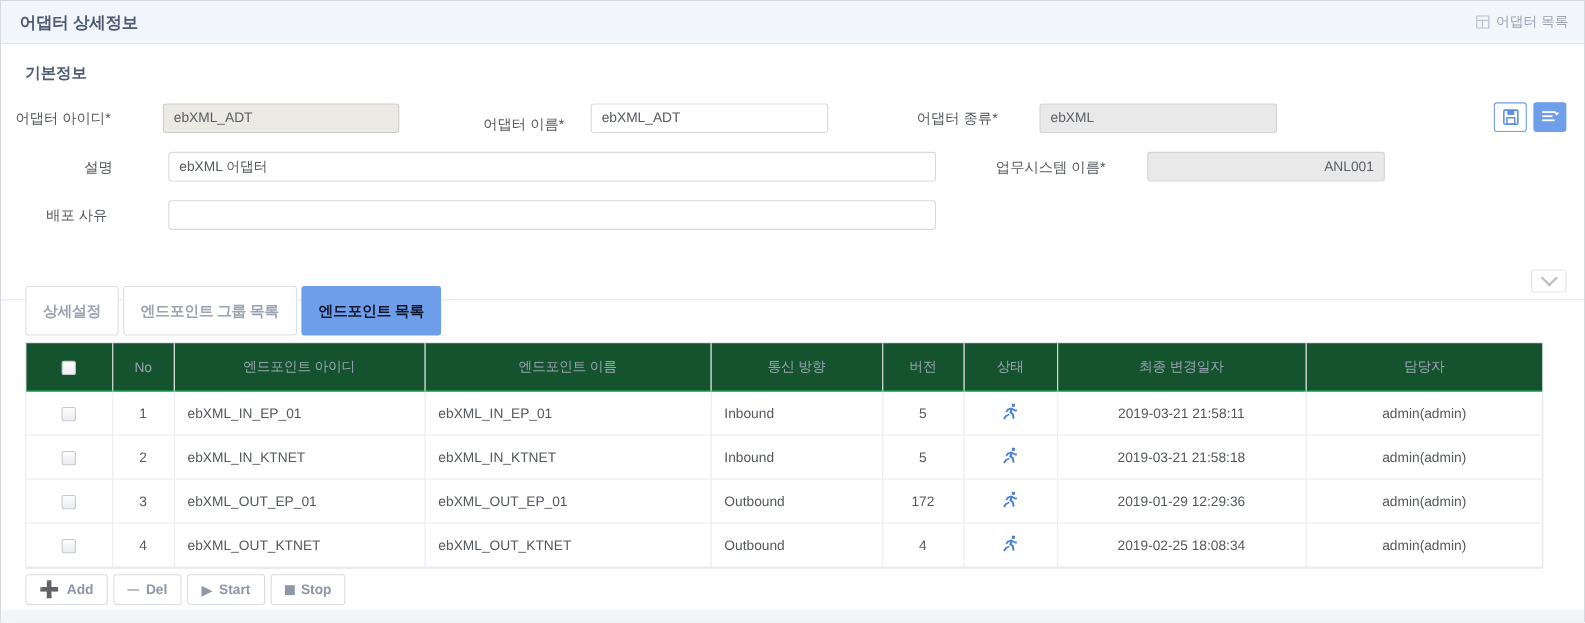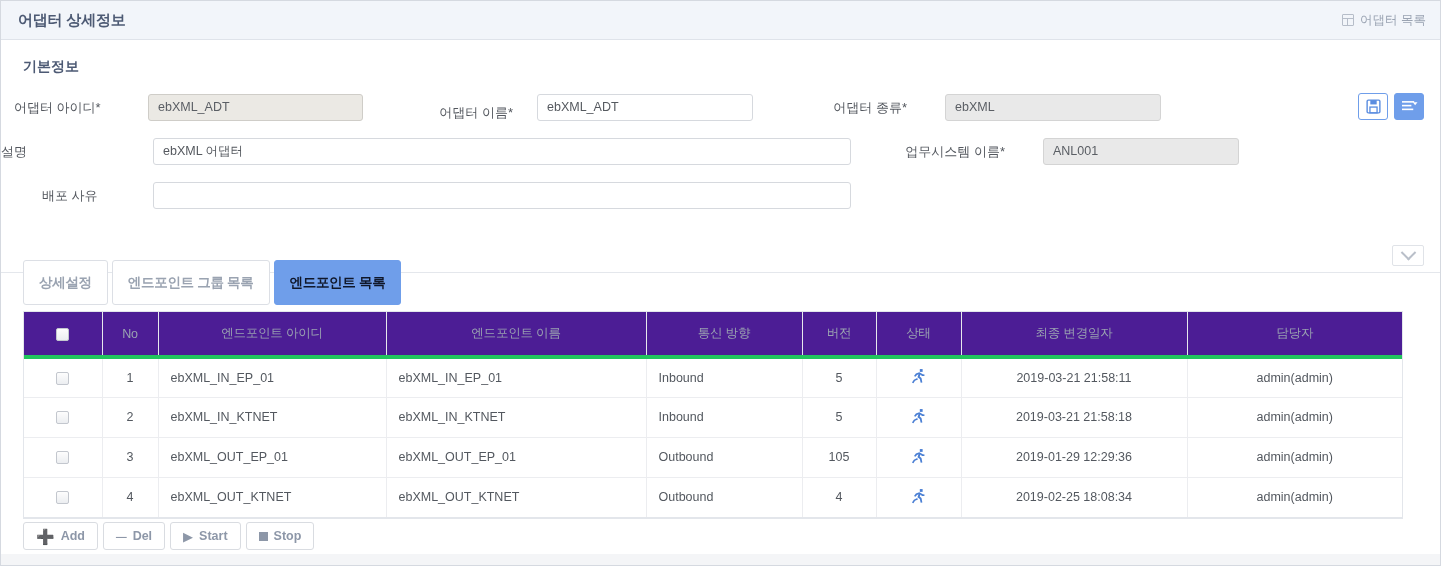--- a/index.html
+++ b/index.html
@@ -63,21 +63,21 @@
   .tab{height:45px;padding:0 15px;display:flex;align-items:center;border:1px solid #dcdfe5;
        background:#fff;color:#9aa3b1;font-size:13.5px;font-weight:bold;border-radius:3px;
        box-sizing:border-box;cursor:pointer;letter-spacing:-.3px;}
   .tab.active{background:#6f9eea;border-color:#6f9eea;color:#0f172a;}
 
   
   .tablewrap{position:absolute;left:22px;top:310px;width:1380px;background:#fafbfc;
              border:1px solid #e3e6eb;box-sizing:border-box;}
   table{border-collapse:collapse;width:100%;table-layout:fixed;}
   thead th{
-    background:#4c1d95;border-bottom:4px solid #22c55e;border-right:1px solid #e6e8ec;
+    background:#14532d;border-bottom:1px solid #22c55e;border-right:1px solid #e6e8ec;
     height:41px;font-size:12.5px;font-weight:normal;color:#9aa3b1;letter-spacing:-.2px;
   }
   thead th:last-child{border-right:none;}
   tbody td{
     background:#fff;border-bottom:1px solid #ecedf0;border-right:1px solid #ecedf0;
     height:40px;font-size:12.5px;color:#53585f;padding:0 12px;box-sizing:border-box;
     white-space:nowrap;overflow:hidden;
   }
   tbody td:last-child{border-right:none;}
   tbody tr:last-child td{border-bottom:1px solid #e3e6eb;}
@@ -142,24 +142,24 @@
       <div class="frow">
         <div class="lbl" style="width:147px;padding-left:13px;box-sizing:border-box;">어댑터 아이디*</div>
         <div class="inp ro" style="width:215px;">ebXML_ADT</div>
         <div class="lbl" style="width:174px;text-align:right;padding-right:24px;box-sizing:border-box;margin-top:11px;">어댑터 이름*</div>
         <div class="inp" style="width:216px;">ebXML_ADT</div>
         <div class="lbl" style="width:192px;text-align:right;padding-right:38px;box-sizing:border-box;">어댑터 종류*</div>
         <div class="inp ro2" style="width:216px;">ebXML</div>
       </div>
 
       <div class="frow" style="margin-top:5px;">
-        <div class="lbl" style="width:152px;box-sizing:border-box;">설명</div>
+        <div class="lbl" style="width:152px;padding-left:25px;box-sizing:border-box;text-align:center;">설명</div>
         <div class="inp" style="width:698px;">ebXML 어댑터</div>
         <div class="lbl" style="width:192px;text-align:right;padding-right:38px;box-sizing:border-box;">업무시스템 이름*</div>
-        <div class="inp ro2" style="width:196px;">ANL001</div>
+        <div class="inp ro2" style="width:216px;text-align:right;">ANL001</div>
       </div>
 
       <div class="frow" style="margin-top:5px;">
         <div class="lbl" style="width:152px;padding-left:41px;box-sizing:border-box;">배포 사유</div>
         <div class="inp" style="width:698px;"></div>
       </div>
     </div>
 
     <div class="collapse">
       <span class="chev"></span>
@@ -231,21 +231,21 @@
               </svg></td>
             <td class="ta-c">2019-03-21 21:58:18</td>
             <td class="ta-c">admin(admin)</td>
           </tr>
           <tr>
             <td class="ta-c"><span class="cb"></span></td>
             <td class="ta-c">3</td>
             <td>ebXML_OUT_EP_01</td>
             <td>ebXML_OUT_EP_01</td>
             <td>Outbound</td>
-            <td class="ta-c">105</td>
+            <td class="ta-c">172</td>
             <td class="ta-c"><svg class="runner" viewBox="0 0 16 16">
                 <rect x="9.4" y="0.6" width="3" height="3" fill="#4a7fd4"></rect>
                 <path d="M8.9 4.1 L5.2 5.4 L3.2 8.0 L4.7 8.9 L6.4 6.8 L8.0 6.2 L6.9 9.4 L9.4 11.1 L10.3 15.2 L12.1 14.9 L11.2 10.1 L9.3 8.6 L10.3 6.3 L11.6 7.9 L14.3 8.1 L14.4 6.4 L12.6 6.2 Z" fill="#4a7fd4"></path>
                 <path d="M6.6 10.2 L3.0 12.0 L1.0 15.0 L2.6 15.8 L4.3 13.1 L7.4 11.6 Z" fill="#4a7fd4"></path>
               </svg></td>
             <td class="ta-c">2019-01-29 12:29:36</td>
             <td class="ta-c">admin(admin)</td>
           </tr>
           <tr>
             <td class="ta-c"><span class="cb"></span></td>

